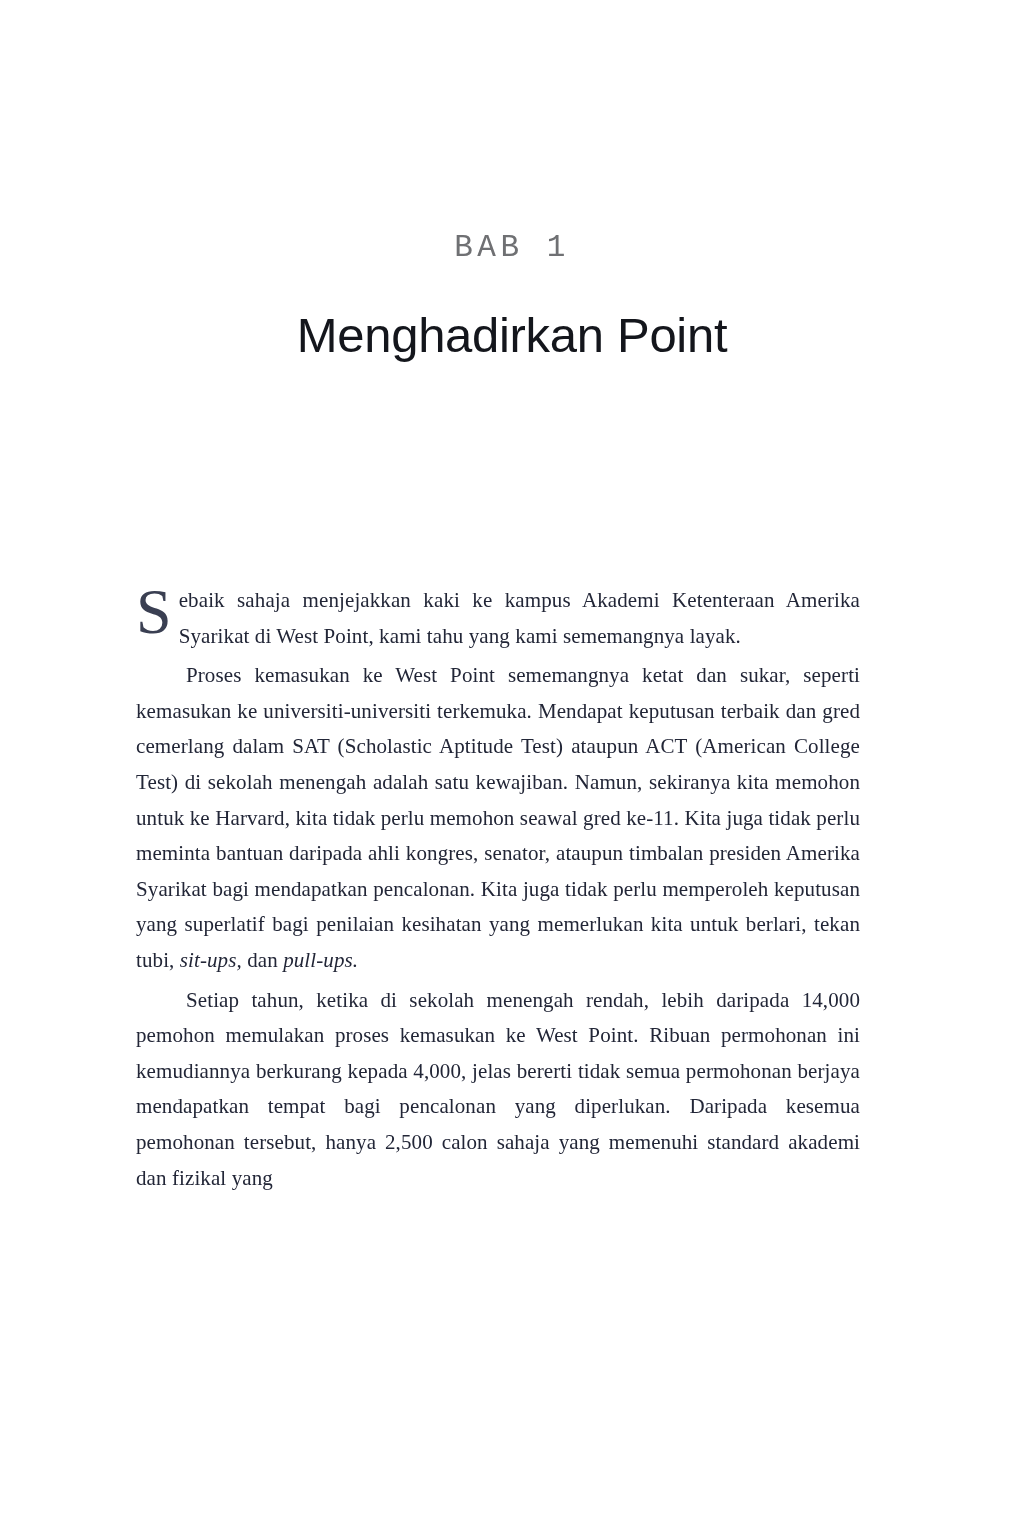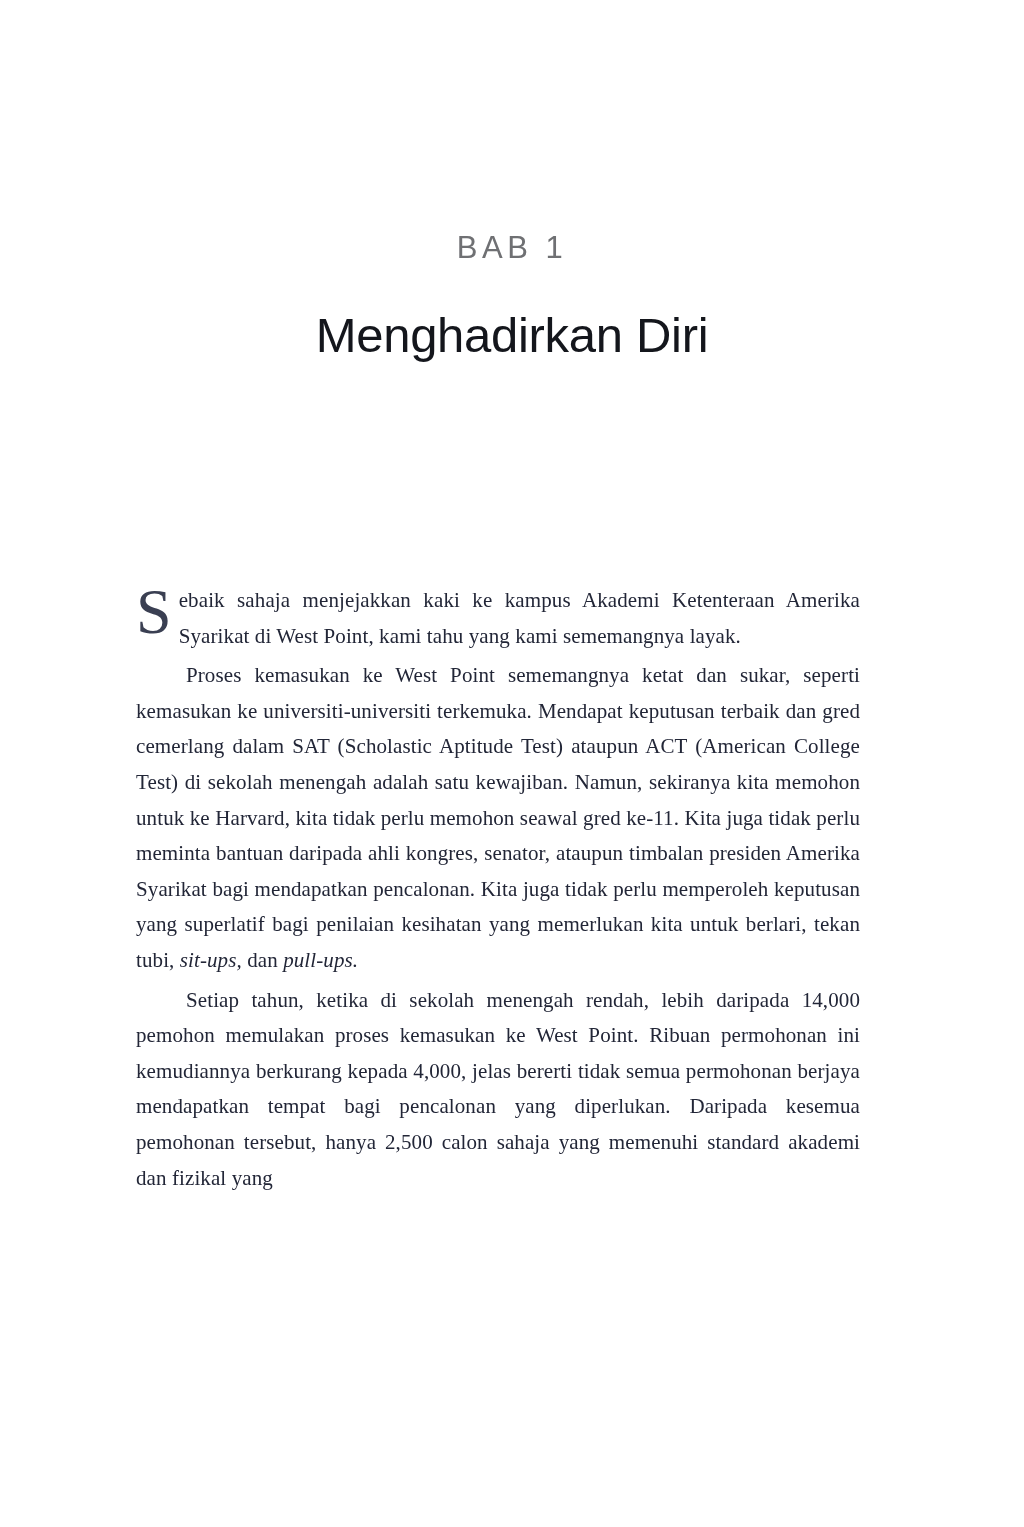--- a/index.html
+++ b/index.html
@@ -24,21 +24,21 @@
   
   .chapter-head {
     position: absolute;
     left: 0;
     right: 0;
     top: 232px;
     text-align: center;
   }
 
   .chapter-eyebrow {
-    font-family: Liberation Sans, sans-serif;
+    font-family: Liberation Mono, monospace;
     font-size: 31px;
     font-weight: 400;
     letter-spacing: 4.5px;
     color: #6f7073;
     line-height: 1.05;
     margin: 0;
   }
 
   .chapter-title {
     font-family: "Liberation Sans", "DejaVu Sans", sans-serif;
@@ -96,21 +96,21 @@
     font-style: italic;
   }
 </style>
 </head>
 <body>
 
 <div class="page">
 
   <div class="chapter-head">
     <div class="chapter-eyebrow">BAB 1</div>
-    <h1 class="chapter-title">Menghadirkan Diri</h1>
+    <h1 class="chapter-title">Menghadirkan Point</h1>
   </div>
 
   <div class="body-block">
 
     <p class="para para--lead">Sebaik sahaja menjejakkan kaki ke kampus Akademi Ketenteraan Amerika Syarikat di West Point, kami tahu yang kami sememangnya layak.</p>
 
     <p class="para"><span>Proses kemasukan ke West Point sememangnya ketat dan sukar, seperti kemasukan ke universiti-universiti terkemuka. Mendapat keputusan terbaik dan gred cemerlang dalam SAT (Scholastic Aptitude Test) ataupun ACT (American College Test) di sekolah menengah adalah satu kewajiban. Namun, sekiranya kita memohon untuk ke Harvard, kita tidak perlu memohon seawal gred ke-11. Kita juga tidak perlu meminta bantuan daripada ahli kongres, senator, ataupun timbalan presiden Amerika Syarikat bagi mendapatkan pencalonan. Kita juga tidak perlu memperoleh keputusan yang superlatif bagi penilaian kesihatan yang memerlukan kita untuk berlari, tekan tubi, </span><span class="ital">sit-ups,</span><span> dan </span><span class="ital">pull-ups.</span></p>
 
     <p class="para">Setiap tahun, ketika di sekolah menengah rendah, lebih daripada 14,000 pemohon memulakan proses kemasukan ke West Point. Ribuan permohonan ini kemudiannya berkurang kepada 4,000, jelas bererti tidak semua permohonan berjaya mendapatkan tempat bagi pencalonan yang diperlukan. Daripada kesemua pemohonan tersebut, hanya 2,500 calon sahaja yang memenuhi standard akademi dan fizikal yang</p>
 

